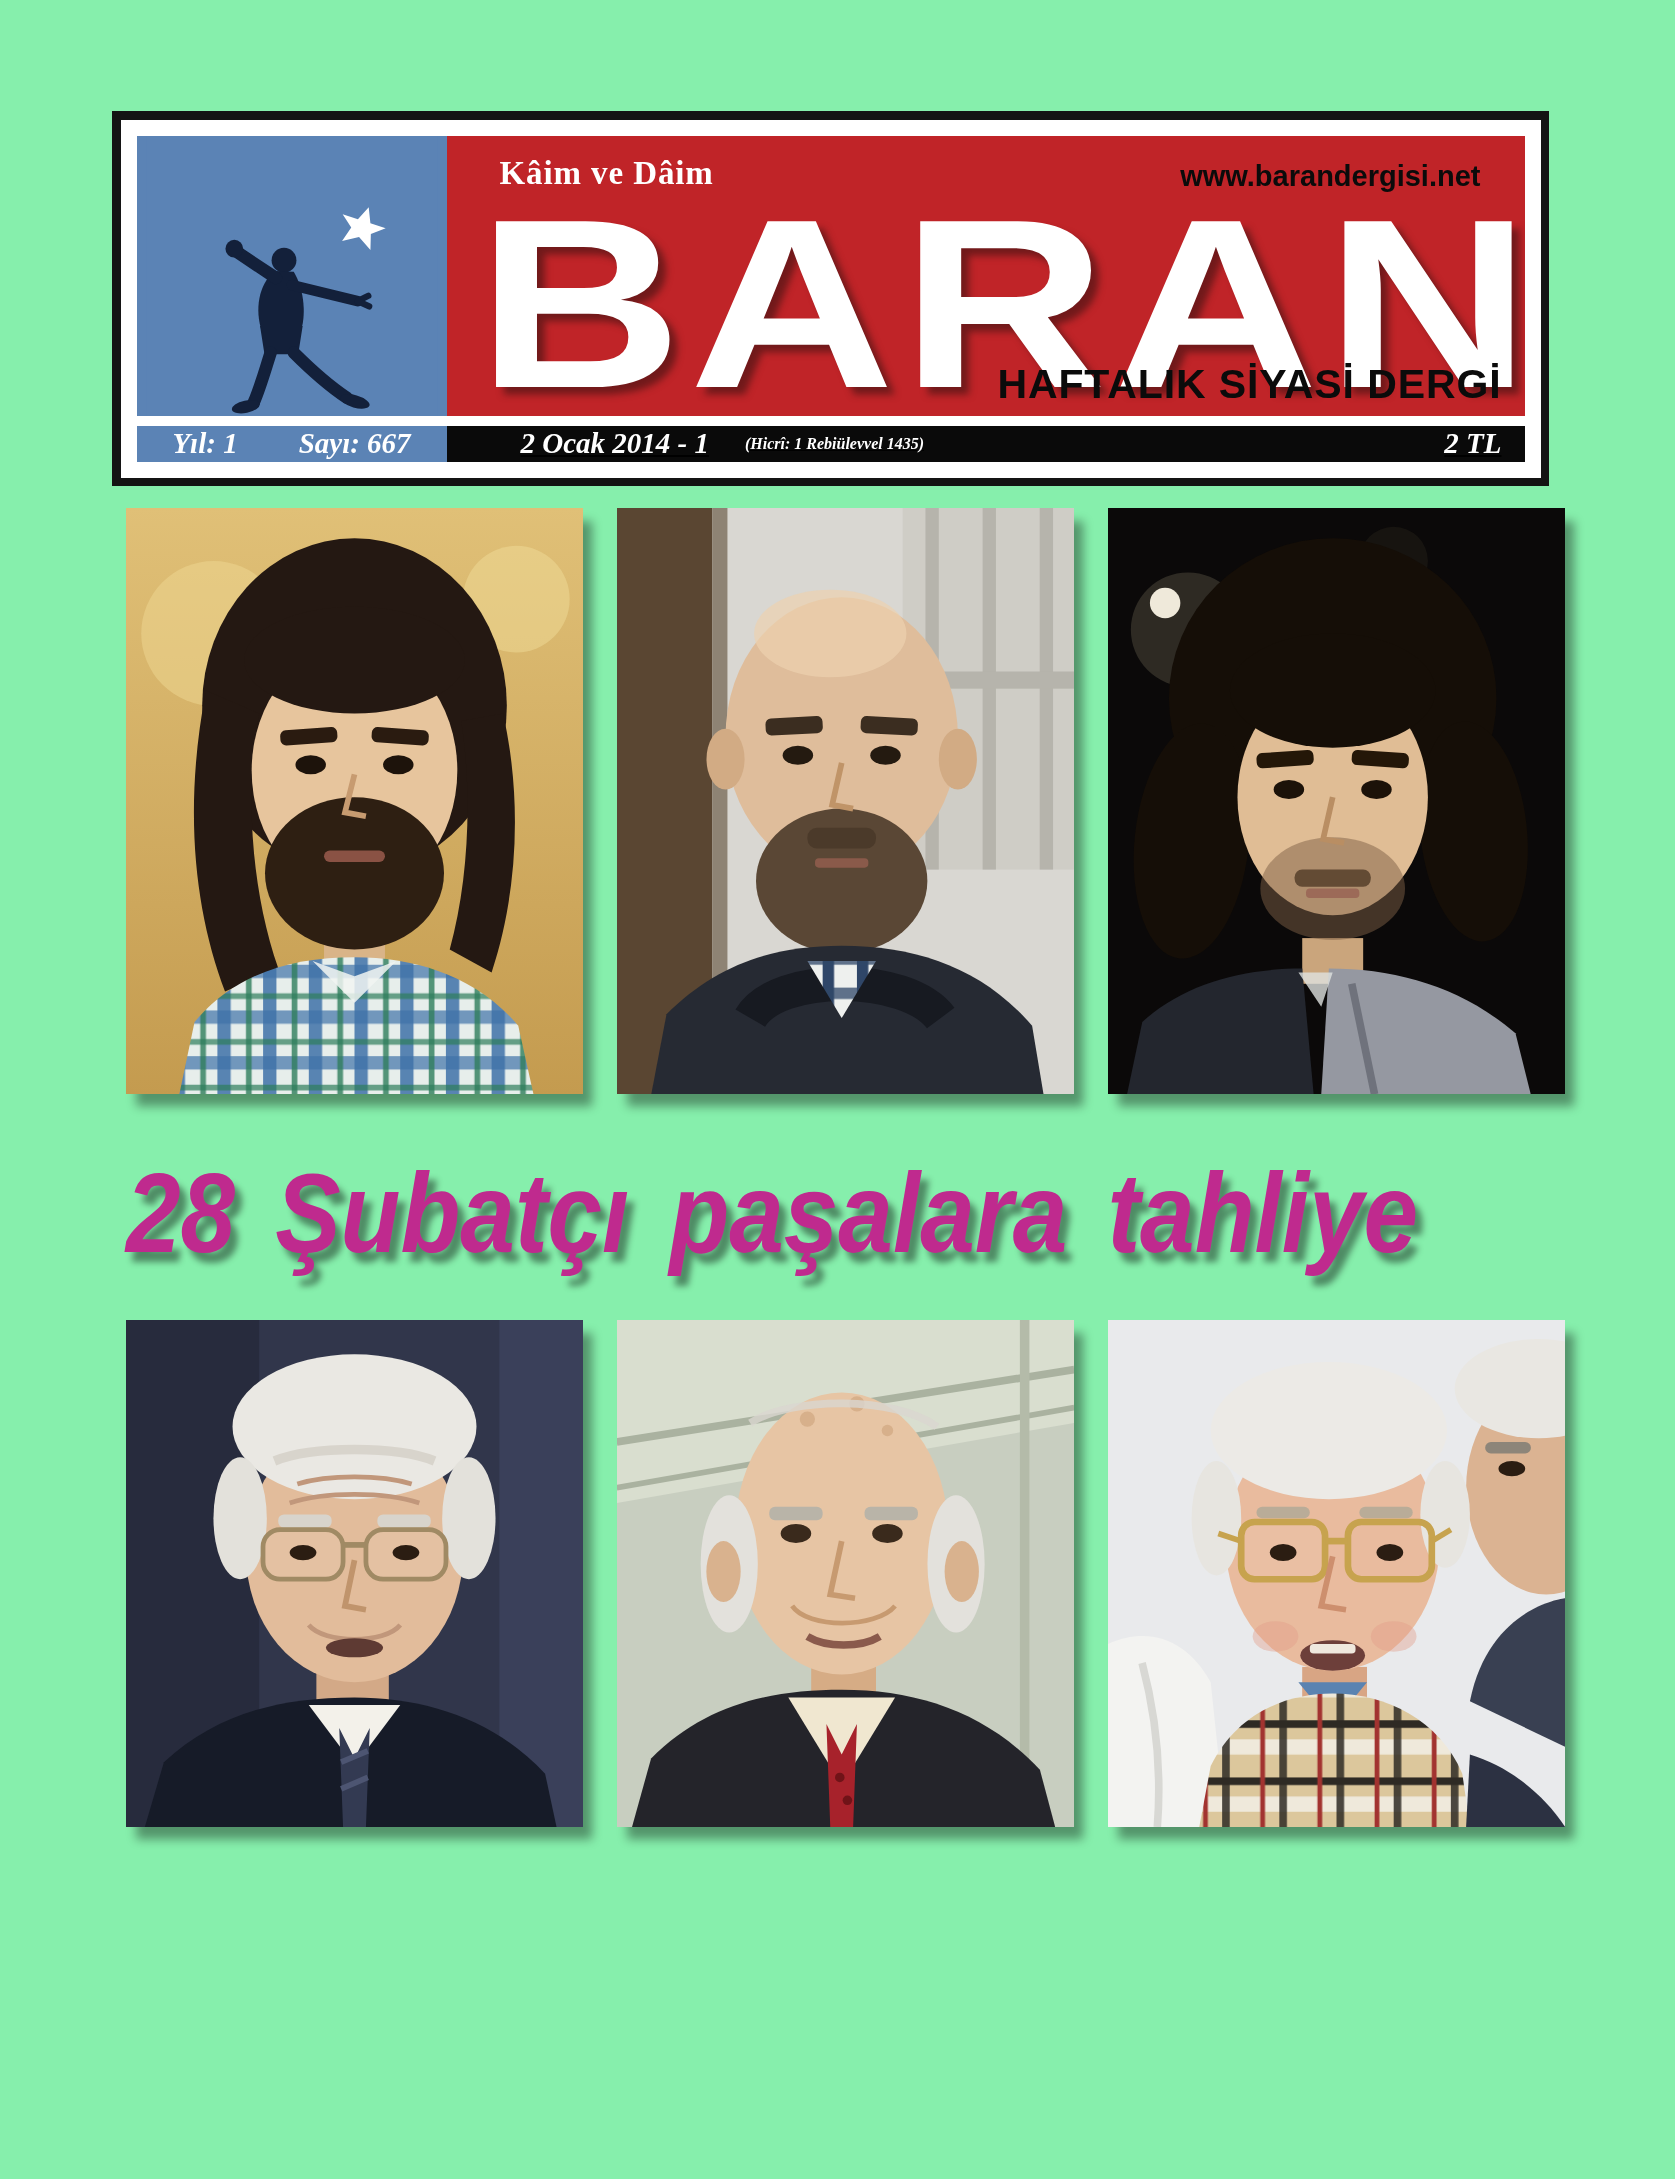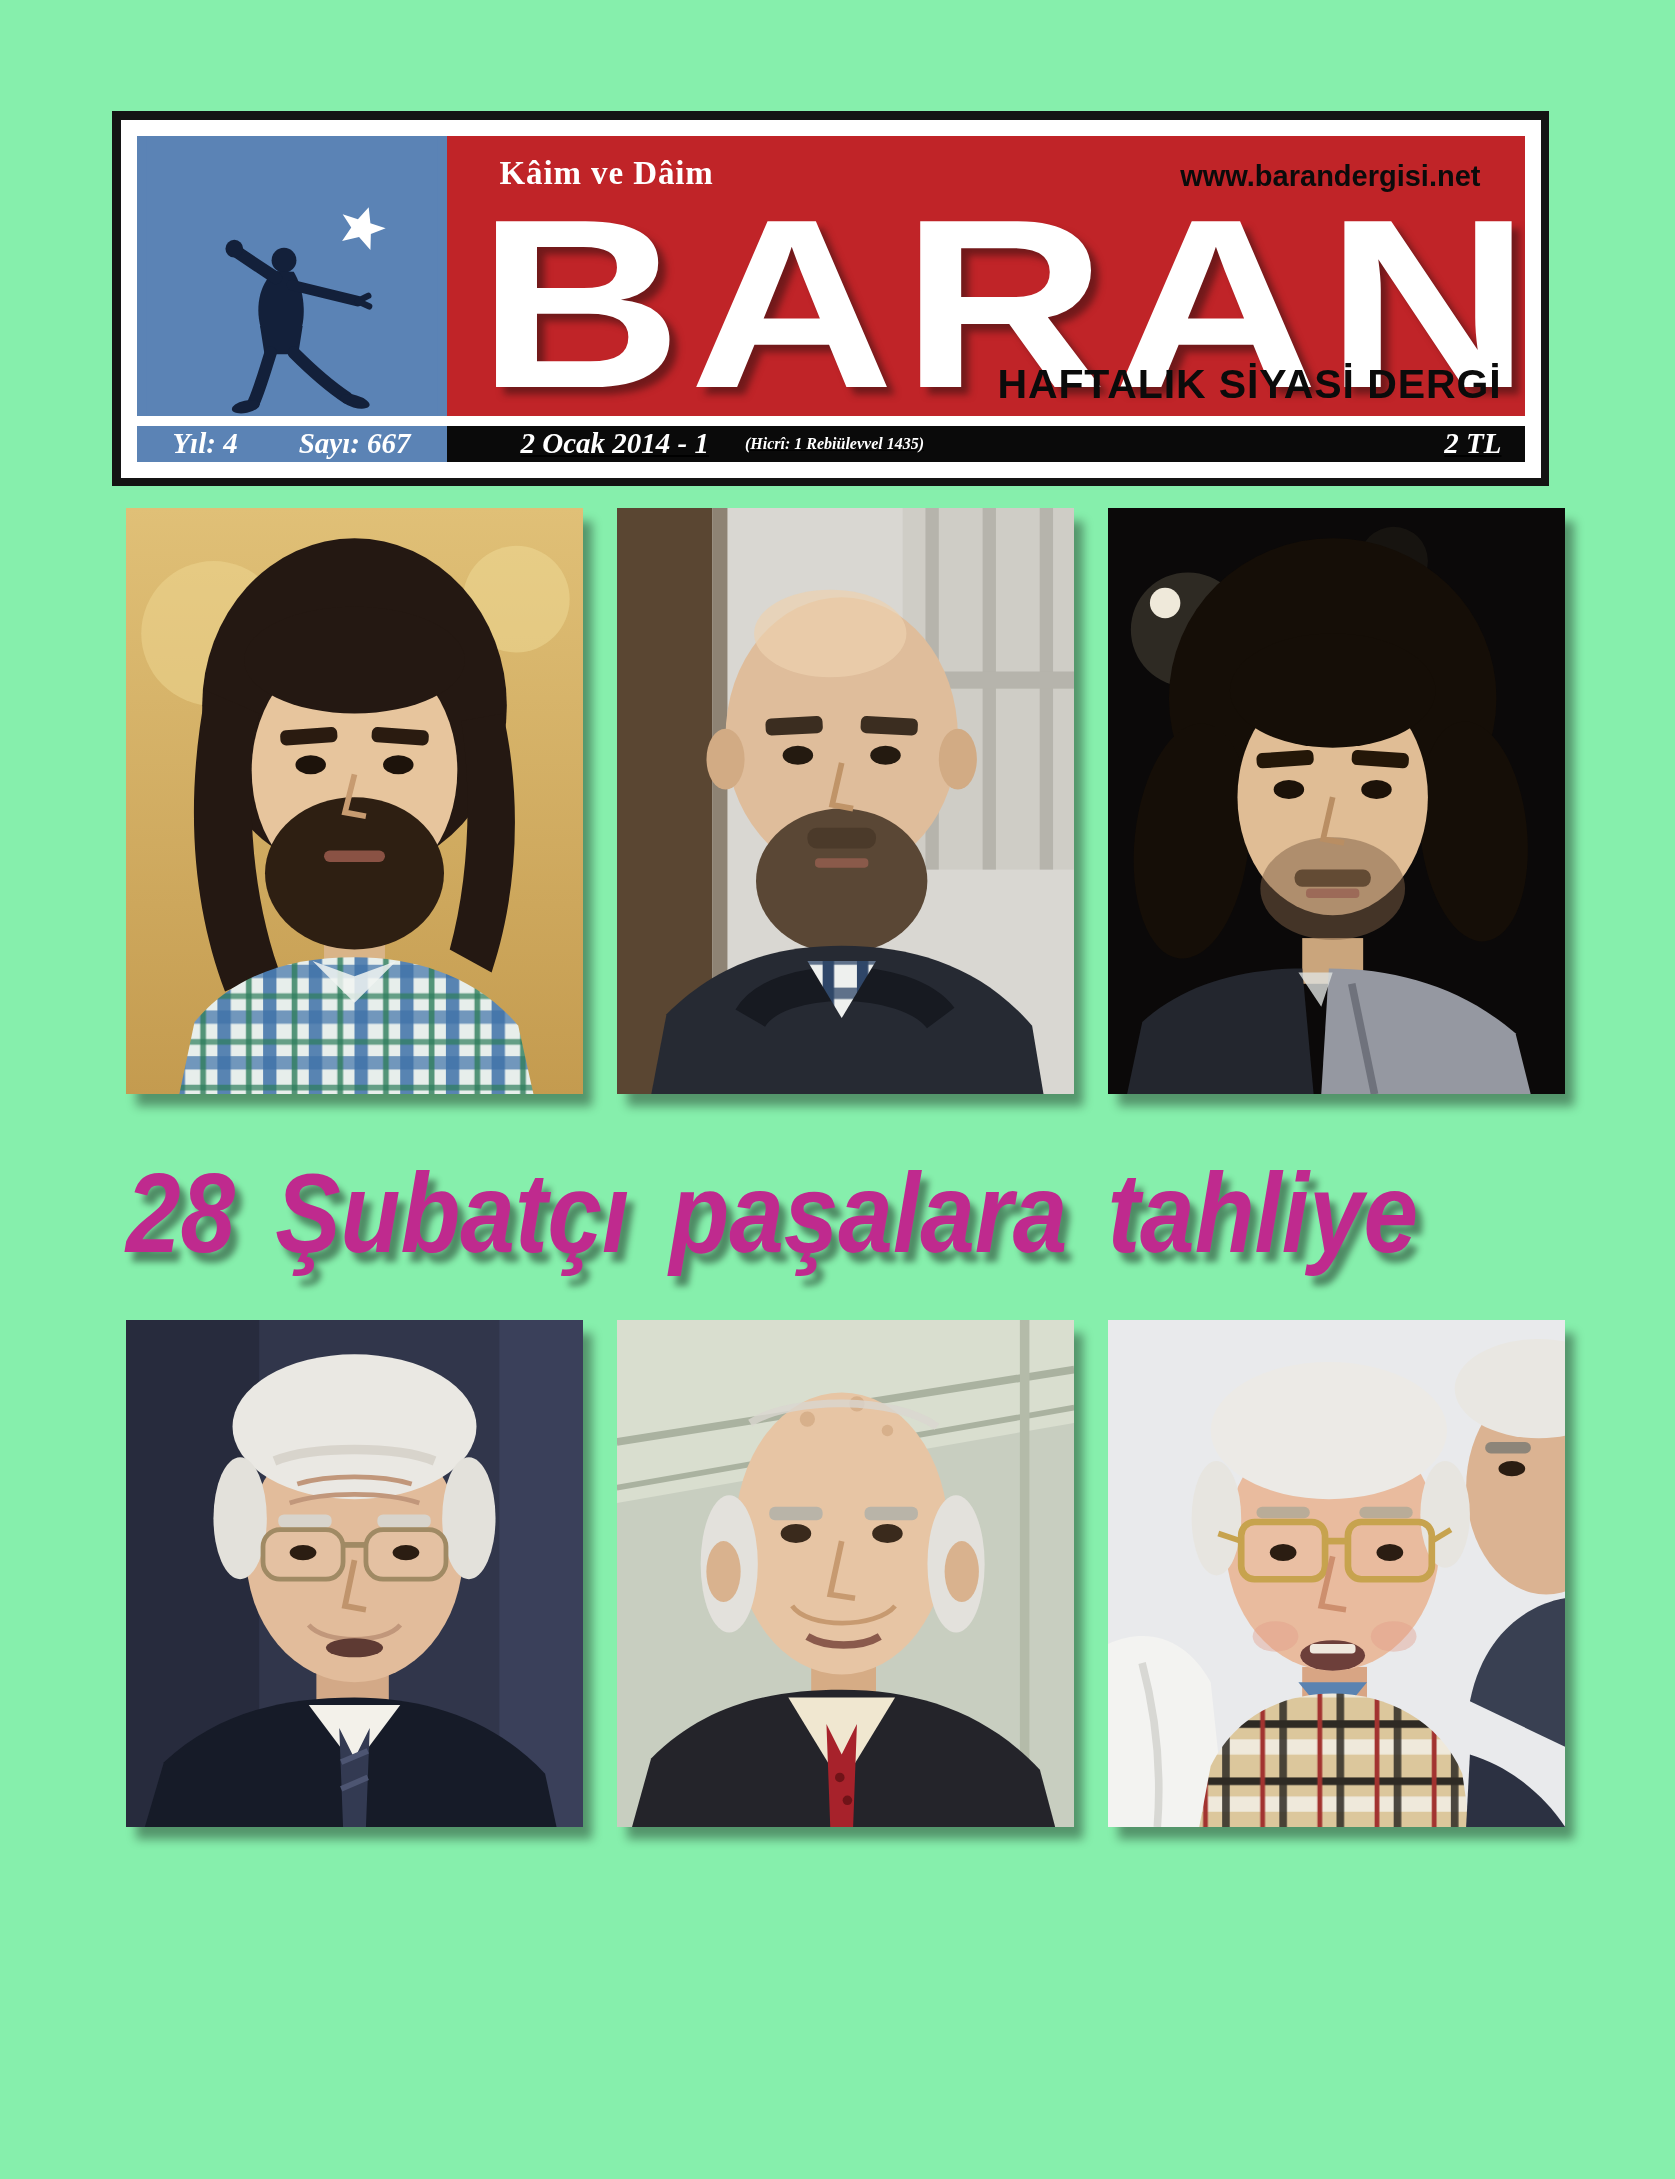--- a/index.html
+++ b/index.html
@@ -92,21 +92,21 @@
         <div class="banner-cell">
           <span class="tagline">Kâim ve Dâim</span>
           <span class="website">www.barandergisi.net</span>
           <div class="mag-title">BARAN</div>
           <div class="mag-subtitle">HAFTALIK SİYASİ DERGİ</div>
         </div>
 
         <div class="gap-row"></div>
 
         <div class="strip-left">
-          <span class="serifit yil">Yıl: 4</span>
+          <span class="serifit yil">Yıl: 1</span>
           <span class="serifit sayi">Sayı: 667</span>
         </div>
         <div class="strip-right">
           <span class="serifit date-label">2 Ocak 2014 - 1</span>
           <span class="serifit hijri-label">(Hicrî: 1 Rebiülevvel 1435)</span>
           <span class="serifit price-label">2 TL</span>
         </div>
 
       </div>
     </div>

